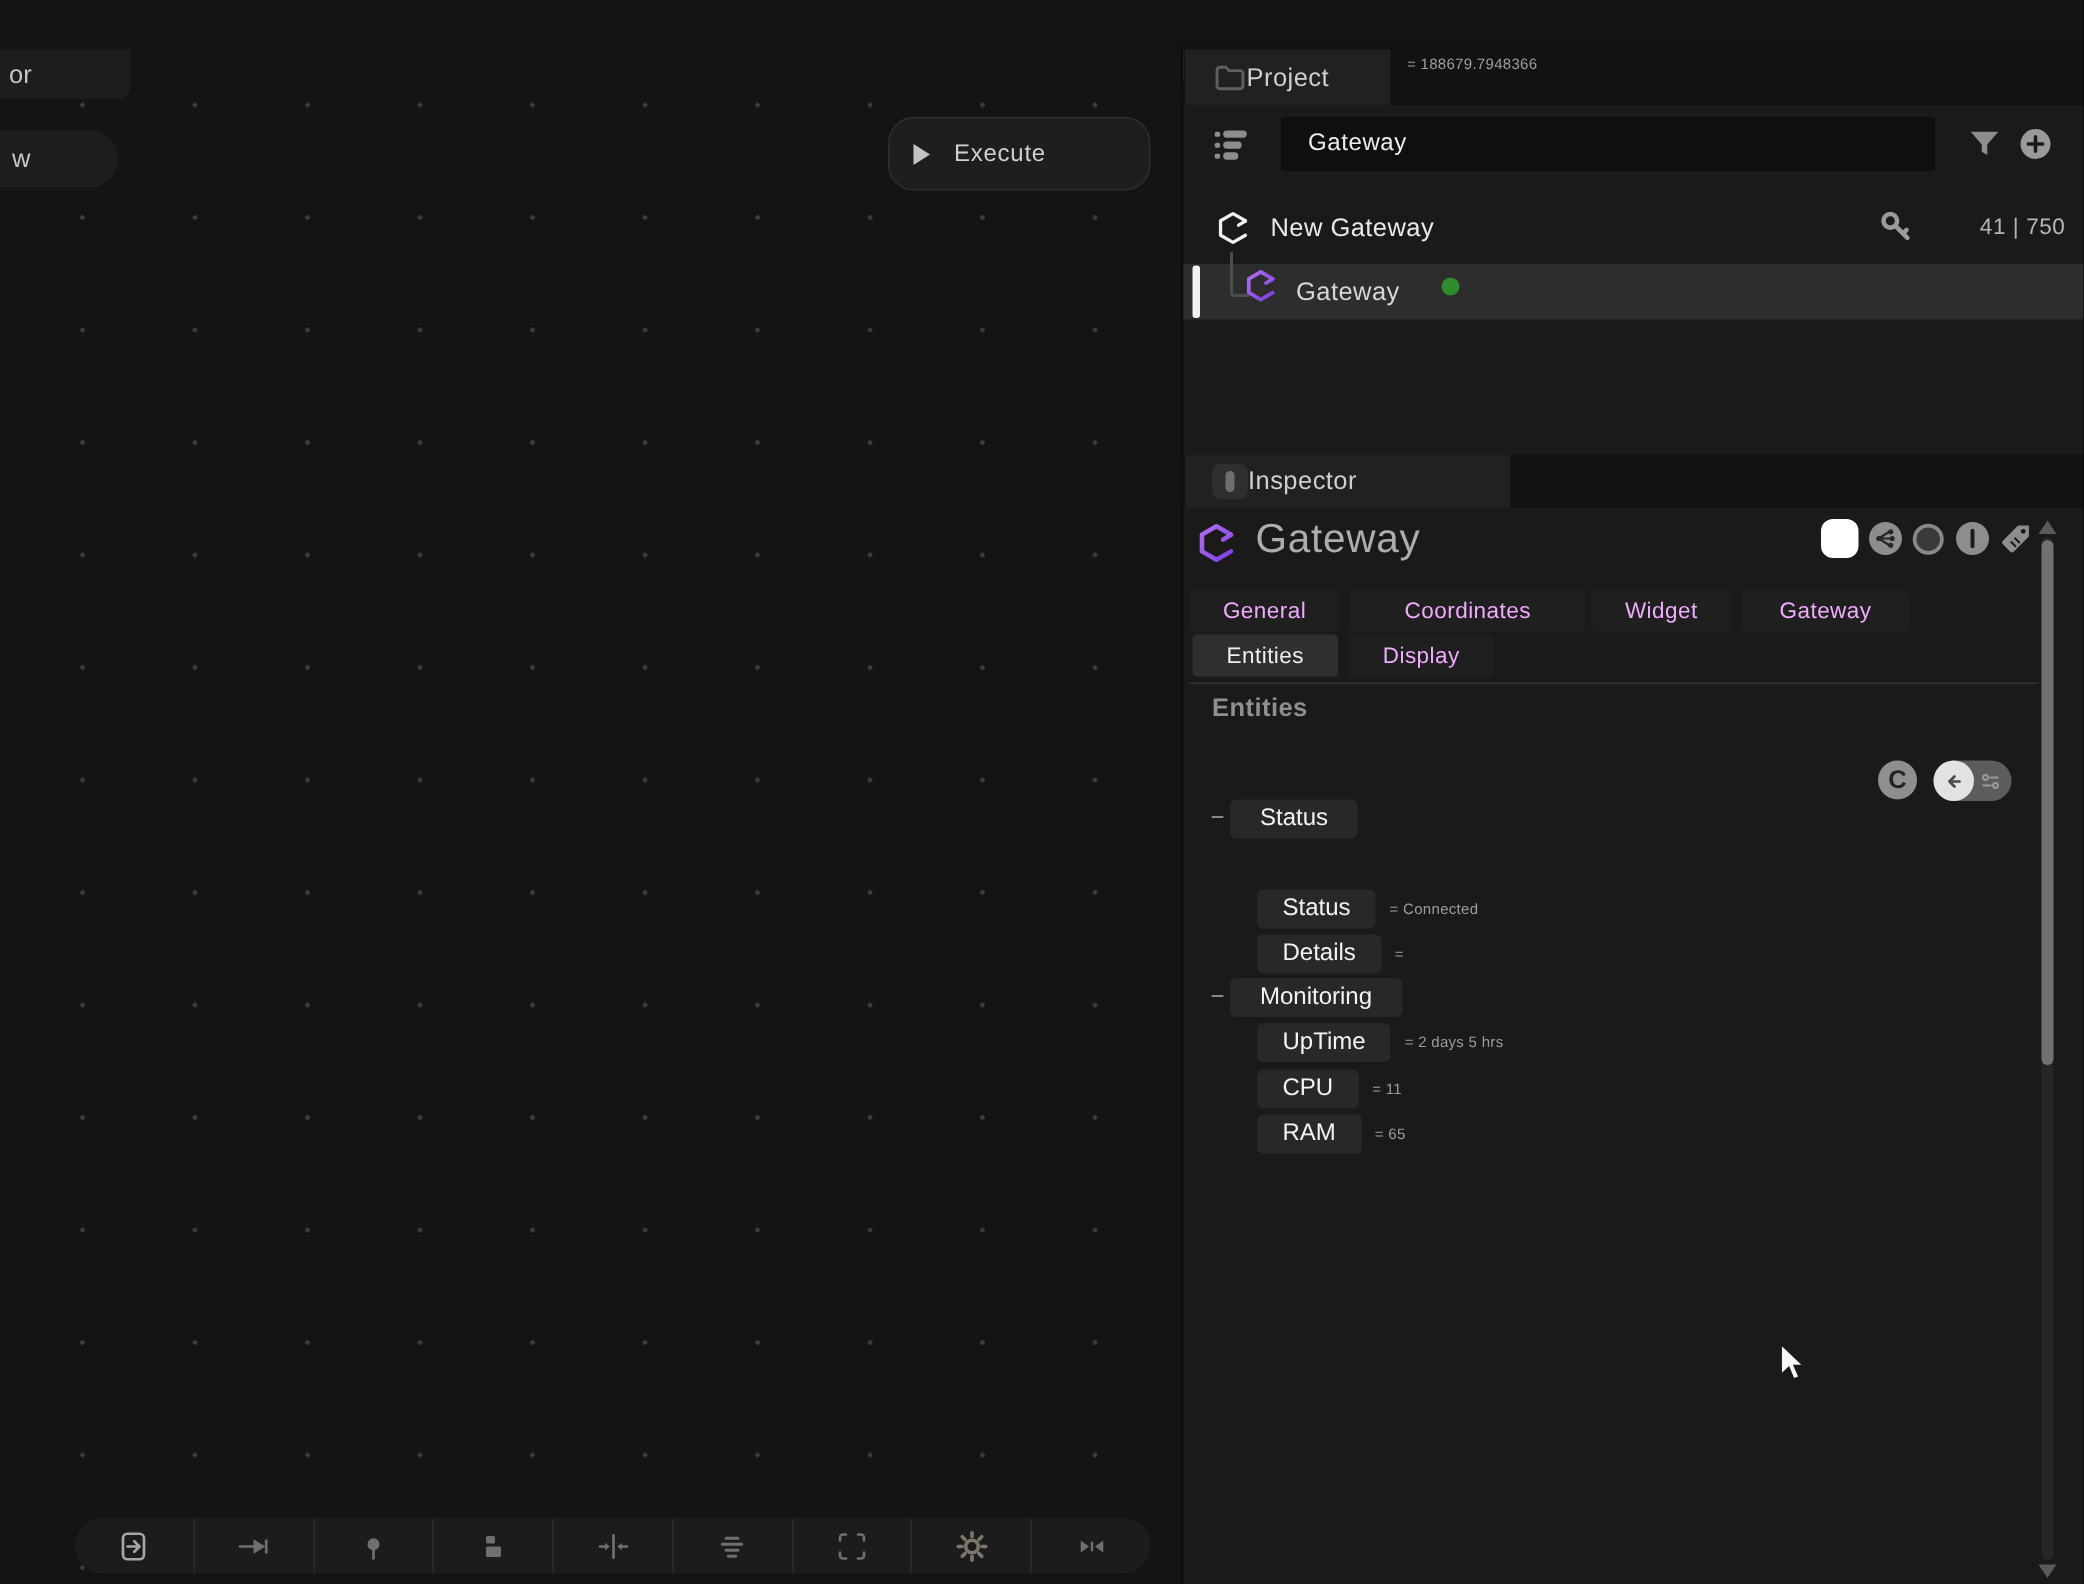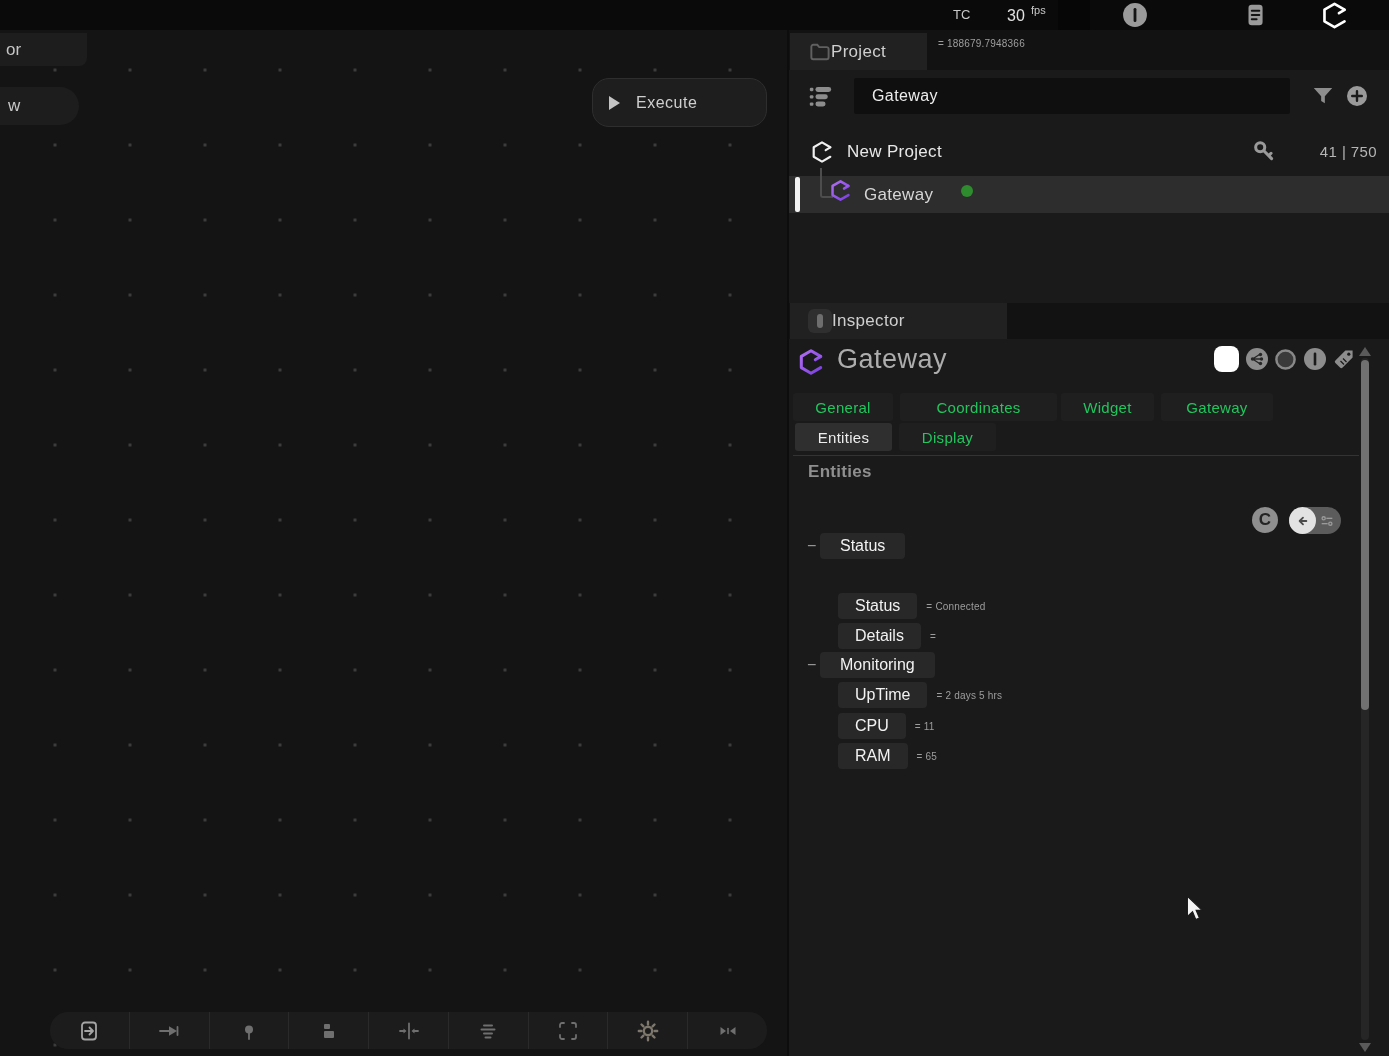--- a/index.html
+++ b/index.html
@@ -38,21 +38,21 @@
                 font-family:"Liberation Sans",sans-serif;letter-spacing:.4px;}
   .tree-label{font-size:17px;letter-spacing:.3px;}
   #gw-row{left:0;top:146px;width:602px;height:37px;background:#2d2d2d;}
   .sel-bar{left:6px;top:147px;width:5px;height:35px;background:#f2f2f2;border-radius:2px;}
   .elbow{left:31px;top:138px;width:11px;height:28px;border-left:2px solid #4d4d4d;border-bottom:2px solid #4d4d4d;border-bottom-left-radius:3px;}
   .gdot{width:12px;height:12px;border-radius:50%;background:#2e8b2e;}
 
   
   .insp-title{font-size:27px;color:#adadad;letter-spacing:.5px;}
   .hdr-sq{width:25px;height:26px;background:#ffffff;border-radius:8px;}
-  .itab{position:absolute;height:28px;background:#1f1f1f;border-radius:3px;color:#22c55e;font-size:15px;
+  .itab{position:absolute;height:28px;background:#1f1f1f;border-radius:3px;color:#f0abfc;font-size:15px;
         display:flex;align-items:center;justify-content:center;letter-spacing:.3px;}
   .itab.active{background:#2f2f2f;color:#ededed;}
   .divider{height:1px;background:#333333;}
   .sec-head{font-size:17px;font-weight:bold;color:#8f8f8f;letter-spacing:.3px;}
   .chip{display:inline-flex;align-items:center;justify-content:center;height:26px;background:#282828;
         border-radius:4px;padding:0 17px;color:#f2f2f2;font-size:16px;white-space:nowrap;}
   .prow{position:absolute;display:flex;align-items:center;gap:9px;}
   .val{font-size:10px;color:#9d9d9d;white-space:nowrap;letter-spacing:.2px;}
   .minus{position:absolute;color:#9a9a9a;font-size:16px;line-height:26px;}
   #hl-row{left:49px;top:532px;width:511px;height:27px;background:#4f4f4f;border-radius:4px;
@@ -75,44 +75,20 @@
 
   <svg width="0" height="0" style="position:absolute">
       <defs>
     <linearGradient id="pg" x1="0" y1="0" x2="1" y2="1">
       <stop offset="0" stop-color="#b06ef0"></stop>
           <stop offset="1" stop-color="#7a3fe0"></stop>
     </linearGradient>
   </defs>
     </svg>
 
-  <div id="topbar" class="abs">
-    <span class="abs tb-txt" style="left:953px;top:7px;font-size:13px;">TC</span>
-    <span class="abs tb-txt" style="left:1007px;top:7px;font-size:16px;color:#e0e0e0;">30</span>
-    <span class="abs tb-txt" style="left:1031px;top:4px;font-size:11px;">fps</span>
-    <div class="abs" style="left:1058px;top:0;width:32px;height:30px;background:#060606;"></div>
-    <div class="abs ico" style="left:1122px;top:2px;width:26px;height:26px;">
-      <svg width="26" height="26" viewBox="0 0 24 24">
-          <circle cx="12" cy="12" r="11" fill="#9a9a9a"></circle>
-          <rect x="10.7" y="5.5" width="2.6" height="13" rx="1.3" fill="#141414"></rect>
-        </svg>
-    </div>
-    <div class="abs ico" style="left:1242px;top:2px;width:26px;height:26px;">
-      <svg width="26" height="26" viewBox="0 0 24 24">
-          <rect x="6" y="2.5" width="13" height="19" rx="3" fill="#9a9a9a"></rect>
-          <path d="M9 8h7M9 12h7M9 16h4.5" stroke="#141414" stroke-width="1.8" stroke-linecap="round" fill="none"></path>
-        </svg>
-    </div>
-    <div class="abs ico" style="left:1320px;top:1px;width:29px;height:29px;">
-      <svg width="29" height="29" viewBox="0 0 24 24" fill="none">
-          <path d="M20.3 7.2 12 2.4 3.7 7.2v9.6L12 21.6l8.3-4.8" stroke="#ffffff" stroke-width="2.2" stroke-linecap="round" stroke-linejoin="round"></path>
-          <path d="M20.3 7.4l-4.6 2.7" stroke="#ffffff" stroke-width="2.2" stroke-linecap="round"></path>
-        </svg>
-    </div>
-  </div>
 
   <div id="canvas" class="abs">
     <div class="abs cut-tab" style="left:0;top:3px;width:81px;height:33px;border-radius:0 0 8px 0;padding-left:6px;">
       <span>or</span>
     </div>
     <div class="abs cut-tab" style="left:0;top:57px;width:71px;height:38px;border-radius:0 19px 19px 0;padding-left:8px;">
       <span>w</span>
     </div>
 
     <div id="execute-btn" class="abs">
@@ -214,21 +190,21 @@
         </svg>
     </div>
 
     <div class="abs" style="left:0;top:103px;width:602px;height:38px;">
       <div class="abs ico" style="left:21px;top:7px;width:24px;height:24px;">
         <svg width="24" height="24" viewBox="0 0 24 24" fill="none">
             <path d="M20.3 7.2 12 2.4 3.7 7.2v9.6L12 21.6l8.3-4.8" stroke="#f0f0f0" stroke-width="2.2" stroke-linecap="round" stroke-linejoin="round"></path>
             <path d="M20.3 7.4l-4.6 2.7" stroke="#f0f0f0" stroke-width="2.2" stroke-linecap="round"></path>
           </svg>
       </div>
-      <span class="abs tree-label" style="left:58px;top:9px;color:#e8e8e8;">New Project</span>
+      <span class="abs tree-label" style="left:58px;top:9px;color:#e8e8e8;">New Gateway</span>
       <div class="abs ico" style="left:462px;top:5px;width:26px;height:26px;">
         <svg width="26" height="26" viewBox="0 0 24 24" fill="none" stroke="#9a9a9a" stroke-width="2.8" stroke-linecap="round">
             <circle cx="8.5" cy="8.5" r="4.2"></circle>
             <path d="M11.8 11.8 19 19M16.3 16.3l2.2-2.2"></path>
           </svg>
       </div>
       <span class="abs" style="right:14px;top:10px;font-size:15px;color:#b5b5b5;letter-spacing:.4px;">41 | 750</span>
     </div>
 
     <div id="gw-row" class="abs"></div>

